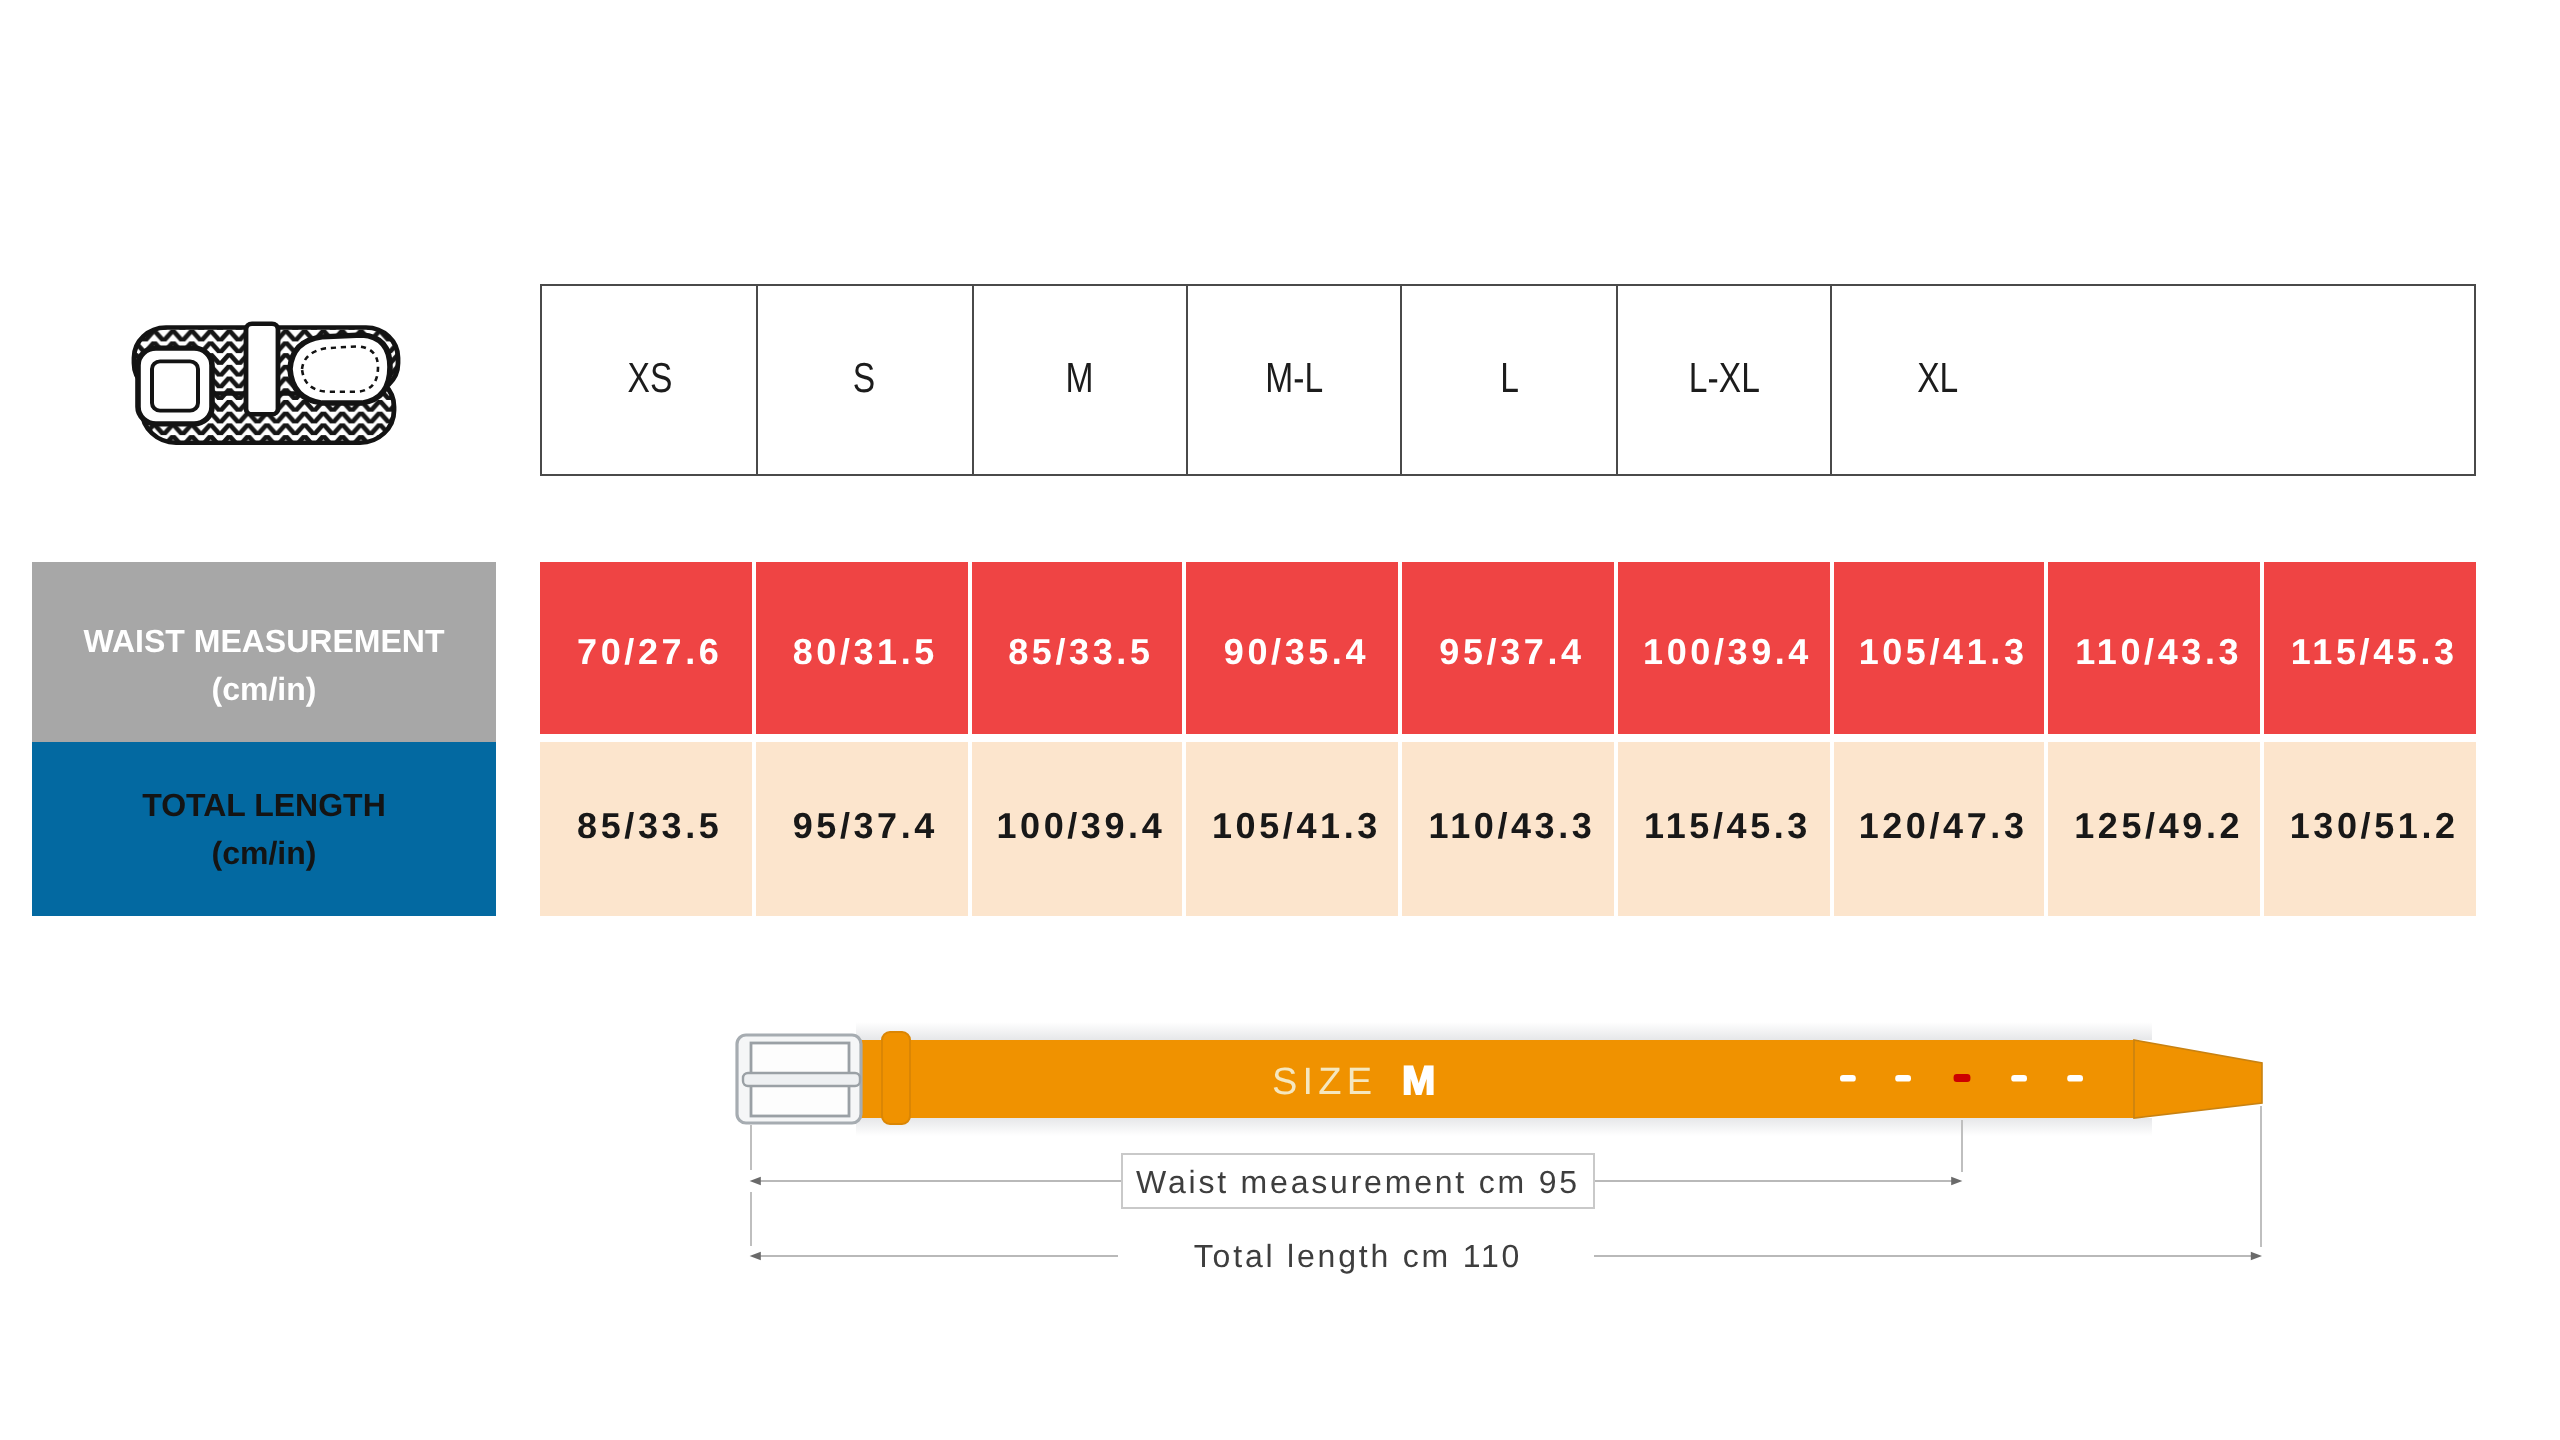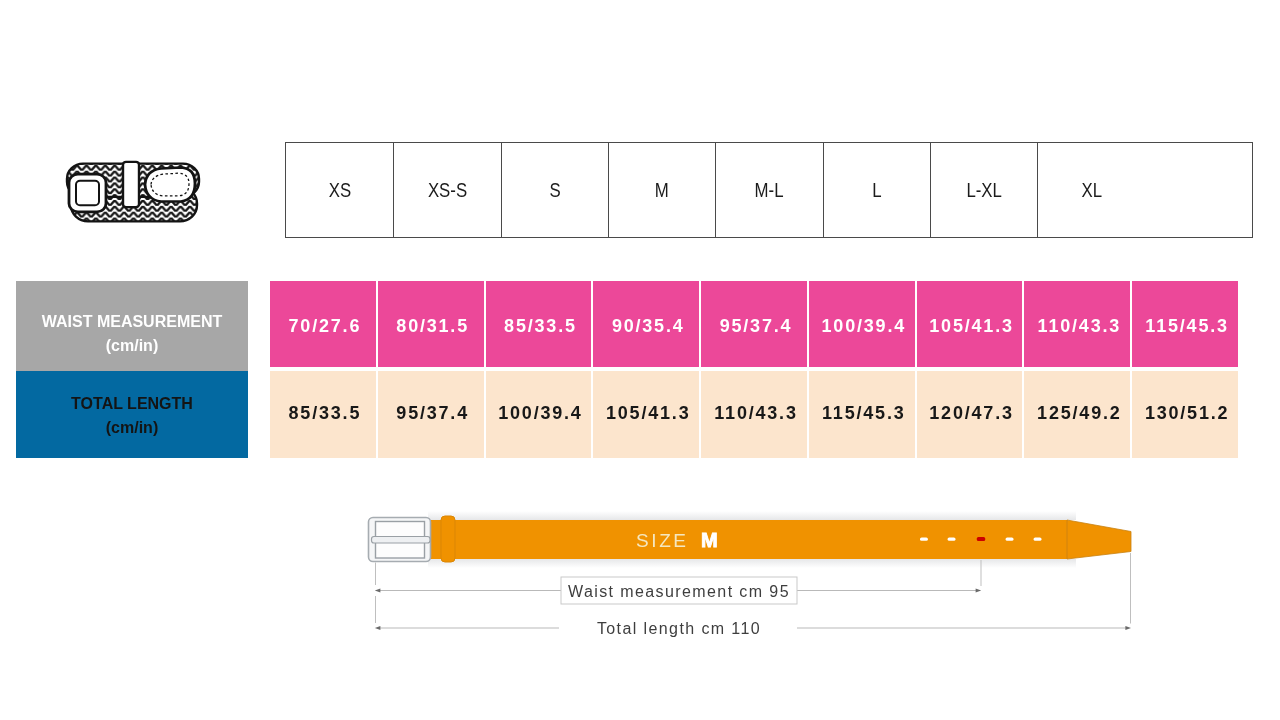--- a/index.html
+++ b/index.html
@@ -1,31 +1,31 @@
 <!DOCTYPE html>
 <html><head>
 <meta charset="utf-8">
 <style>
   html,body{margin:0;padding:0;}
   body{width:1280px;height:720px;background:#ffffff;font-family:"Liberation Sans",sans-serif;position:relative;overflow:hidden;}
   .abs{position:absolute;}
   
-  .hdr{left:270px;top:142px;width:966px;height:94px;border:1.5px solid #4a4a4a;display:grid;grid-template-columns:repeat(9,1fr);margin-left:15px;}
+  .hdr{left:270px;top:142px;width:966px;height:94px;border:1.5px solid #4a4a4a;display:grid;grid-template-columns:repeat(9,1fr);}
   .hdr div{border-left:1.5px solid #4a4a4a;display:flex;align-items:center;justify-content:center;font-size:21px;color:#1c1c1c;}
   .hdr div:first-child{border-left:none;}
   .hdr span{display:inline-block;transform:scaleX(0.8);}
   
   .lab{left:16px;width:232px;height:100px;display:flex;flex-direction:column;align-items:center;justify-content:center;font-weight:bold;font-size:16px;line-height:24.5px;text-align:center;padding-top:6px;box-sizing:border-box;}
   .lab1{top:281px;background:#a7a7a7;color:#ffffff;}
   .lab2{top:371px;background:#0369a1;color:#141414;height:87px;}
   
   .row{left:270px;width:968px;height:86px;display:grid;grid-template-columns:repeat(9,1fr);grid-column-gap:2px;}
   .row div{display:flex;align-items:center;justify-content:center;font-weight:bold;font-size:18px;letter-spacing:1.8px;padding-top:5px;padding-left:4px;box-sizing:border-box;}
   .row1{top:281px;}
-  .row1 div{background:#ec4899;color:#ffffff;}
+  .row1 div{background:#ef4444;color:#ffffff;}
   .row2{top:371px;height:87px;}
   .row2 div{padding-top:0;padding-bottom:3px;}
   .lab2 span{position:relative;top:-1.5px;}
   .row2 div{background:#fce5cd;color:#181818;}
 </style>
 </head>
 <body>
 
 <svg class="abs" style="left:63px;top:159px;" width="142" height="68" viewBox="0 0 142 72" preserveAspectRatio="none">
  <defs>
@@ -51,23 +51,20 @@
 
  <rect x="60" y="3" width="16" height="48" rx="3" fill="#ffffff" stroke="#131313" stroke-width="2.4"></rect>
 
  <path d="M82,27 Q83,12 98,10 L118,9 Q132,10 132,26 Q132,43 118,45 L98,45 Q83,43 82,27 Z" fill="#ffffff" stroke="#131313" stroke-width="2.8"></path>
  <path d="M88,27 Q89,18 100,16 L116,15 Q126,16 126,26 Q126,38 116,39 L100,39 Q89,38 88,27 Z" fill="none" stroke="#131313" stroke-width="1.3" stroke-dasharray="2.6 2.4"></path>
 </svg>
 
 <div class="abs hdr">
  <div>
       <span>XS</span>
-    </div>
-    <div>
-      <span>XS-S</span>
     </div>
     <div>
       <span>S</span>
     </div>
     <div>
       <span>M</span>
     </div>
     <div>
       <span>M-L</span>
     </div>

